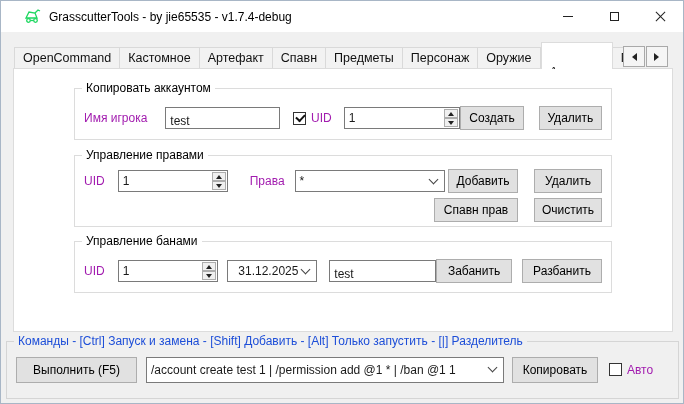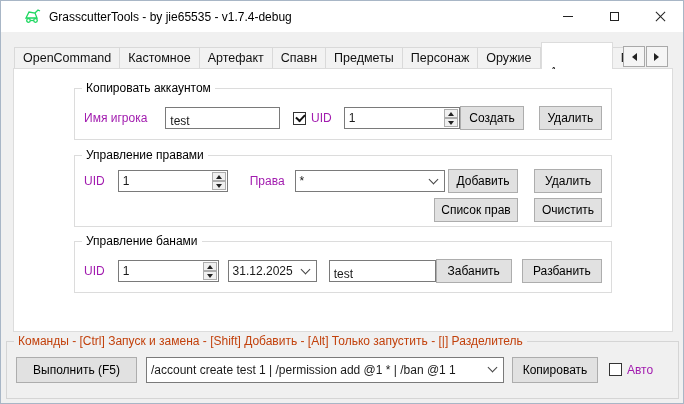--- a/index.html
+++ b/index.html
@@ -102,21 +102,21 @@
     border-left: 2px solid #111; border-bottom: 2px solid #111; transform: rotate(-47deg);
   }
 
   
   .g-command {
     position: absolute; left: 5px; top: 340px; width: 673px; height: 58px;
     border: 1px solid #d5d5d5;
   }
   .g-command > .legend {
     position: absolute; top: -8px; left: 7px; padding: 0 4px;
-    background: #f0f0f0; line-height: 15px; white-space: nowrap; color: #c2410c;
+    background: #f0f0f0; line-height: 15px; white-space: nowrap; color: #1d4ed8;
   }
   .cmd-row { position: absolute; left: 9px; right: 9px; top: 14px; height: 27px; display: flex; align-items: center; }
   .btn.tall { height: 26px; }
   .combo.tall { height: 26px; }
 </style>
 </head>
 <body>
 
 <div class="window">
 
@@ -206,41 +206,41 @@
         </div>
         <span class="lbl" style="margin-left:22px;">Права</span>
         <div class="combo" style="width:150px; margin-left:10px;">
           <span class="val">*</span>
           <span class="chevron"></span>
         </div>
         <div class="btn" style="margin-left:auto; width:70px;">Добавить</div>
         <div class="btn" style="margin-left:16px; width:68px;">Удалить</div>
       </div>
       <div class="gb-row" style="top:42px; justify-content:flex-end;">
-        <div class="btn" style="width:84px;">Список прав</div>
+        <div class="btn" style="width:84px;">Спавн прав</div>
         <div class="btn" style="margin-left:16px; width:68px;">Очистить</div>
       </div>
     </div>
 
     <div class="groupbox g-ban">
       <span class="legend">Управление банами</span>
       <div class="gb-row" style="top:17px;">
         <span class="lbl">UID</span>
         <div class="spinner" style="width:102px; margin-left:13px;">
           <span class="spin-val">1</span>
           <span class="spin-btns">
             <span class="spin-btn">
                 <span class="tri-up"></span>
               </span>
             <span class="spin-btn">
                 <span class="tri-down"></span>
               </span>
           </span>
         </div>
-        <div class="combo" style="width:90px; margin-left:9px;">
+        <div class="combo" style="width:90px; margin-left:9px;padding-left:6px;">
           <span class="val">31.12.2025</span>
           <span class="chevron"></span>
         </div>
         <div class="textbox" style="width:108px; margin-left:12px;">
           <span>test</span>
         </div>
         <div class="btn" style="margin-left:auto; width:77px;">Забанить</div>
         <div class="btn" style="margin-left:10px; width:81px;">Разбанить</div>
       </div>
     </div>

